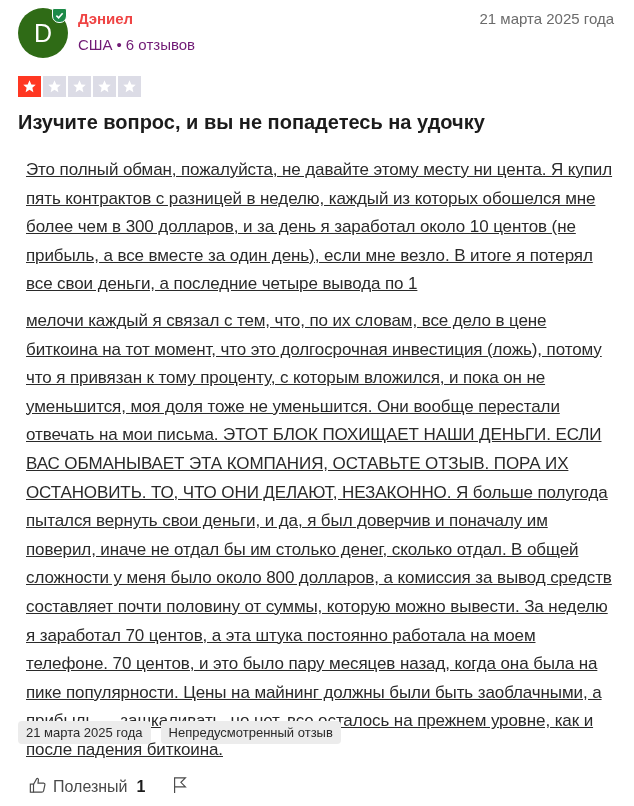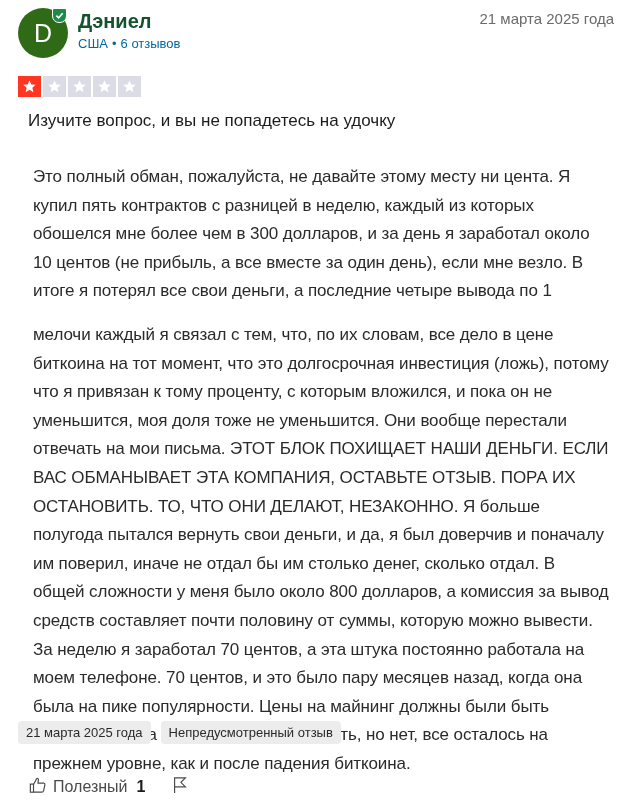--- a/index.html
+++ b/index.html
@@ -10,33 +10,33 @@
     .avatar {
       position: absolute; left: 0; top: 0; width: 50px; height: 50px; border-radius: 50%;
       display: flex; align-items: center; justify-content: center;
       color: #ffffff; font-size: 25px;
     }
     .verified {
       position: absolute; left: 34px; top: 0px; width: 15px; height: 15px;
       border-radius: 2px 2px 7px 7px; border: 1.5px solid #ffffff;
       display: flex; align-items: center; justify-content: center;
     }
-    .name { position: absolute; left: 60px; top: 2px; font-size: 20px; font-weight: bold; color: #14532d; }
-    .meta { position: absolute; left: 60px; top: 28px; font-size: 13px; color: #0369a1; }
+    .name { position: absolute; left: 60px; top: 2px; font-size: 15px; font-weight: bold; color: #ef4444; }
+    .meta { position: absolute; left: 60px; top: 28px; font-size: 15px; color: #701a75; }
     .meta .dot { margin: 0 4px; }
     .date-top { position: absolute; right: 0; top: 2px; font-size: 15px; color: #6b6b6b; }
 
     .stars { position: absolute; left: 18px; top: 76px; display: flex; gap: 2px; }
     .star { width: 23px; height: 21px; display: flex; align-items: center; justify-content: center; }
     .star svg { width: 15px; height: 15px; }
 
-    .title { position: absolute; left: 28px; top: 111px; font-size: 17px; font-weight: normal; color: #1c1c1c; }
+    .title { position: absolute; left: 18px; top: 111px; font-size: 20px; font-weight: bold; color: #1c1c1c; }
 
     .body { position: absolute; left: 18px; top: 148px; width: 606px; font-size: 17px; line-height: 28.6px; color: #2a2a2a; letter-spacing: -0.1px; }
-    .body p { margin: 15px; }
+    .body p { margin: 8px; text-decoration: underline; }
     .body .short { line-height: 22px; }
 
     .tags { position: absolute; left: 18px; top: 721px; display: flex; gap: 10px; }
     .tag { background: #ececec; border-radius: 4px; padding: 4px 8px; font-size: 13px; color: #2a2a2a; }
 
     .actions { position: absolute; left: 18px; top: 776px; display: flex; align-items: center; font-size: 16px; color: #4a4a4a; padding-left: 11px; }
     .action { display: flex; align-items: center; gap: 6px; margin-right: 26px; cursor: pointer; }
     .action svg { width: 18px; height: 18px; }
     .action .count { font-weight: bold; color: #1c1c1c; margin-left: 3px; }
   </style>

